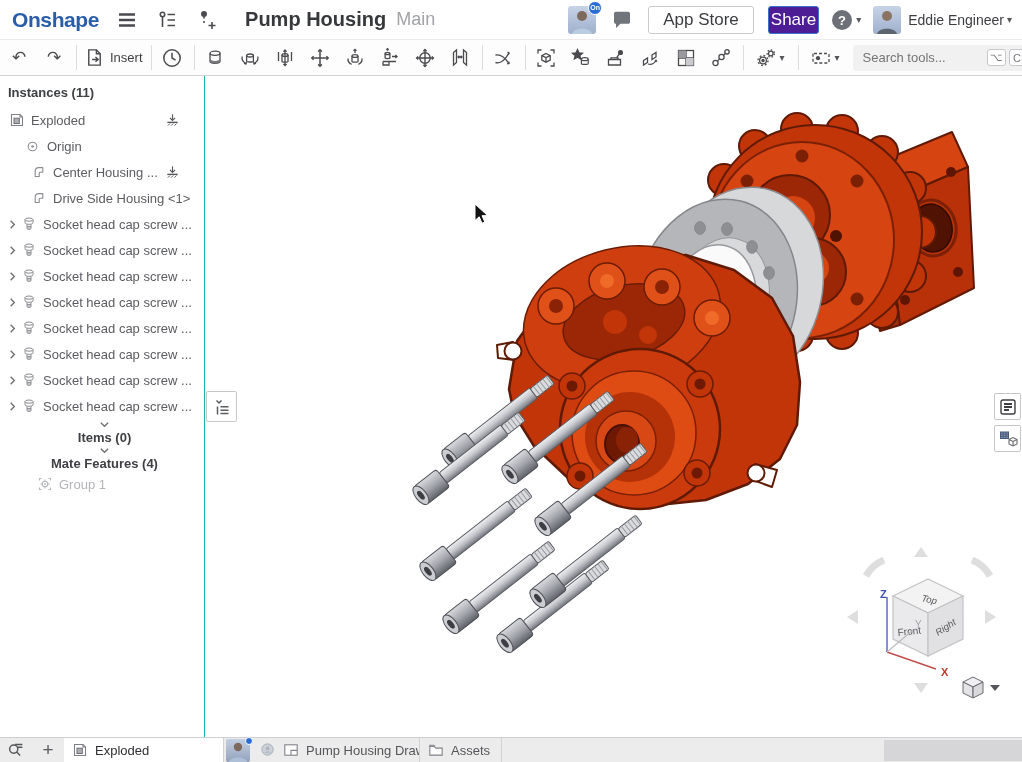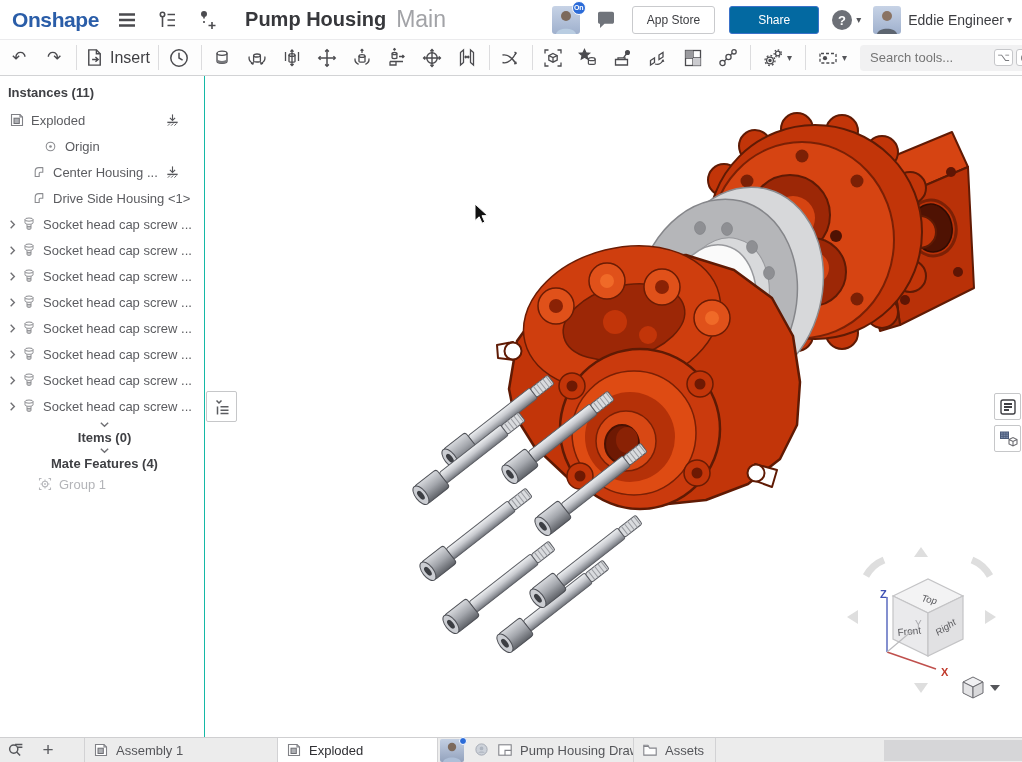--- a/index.html
+++ b/index.html
@@ -7,45 +7,45 @@
   html,body { width:1022px; height:762px; }
   body { font-family:"Liberation Sans", sans-serif; background:#fff; overflow:hidden; }
   .app { position:relative; width:1022px; height:762px; background:#fff; overflow:hidden; }
 
   
   .topbar { position:absolute; top:0; left:0; right:0; height:40px; background:#fff;
             border-bottom:1px solid #ebebed; display:flex; align-items:center; padding:0 10px 0 12px; }
   .logo { font-size:21px; font-weight:bold; color:#2a5da8; letter-spacing:-0.4px; }
   .hicon { width:24px; height:24px; display:flex; align-items:center; justify-content:center; margin-left:16px; cursor:pointer; }
   .doc-title { font-size:20px; font-weight:bold; color:#37383c; margin-left:26px; white-space:nowrap; }
-  .doc-branch { font-size:23px; color:#a2a3a7; margin-left:10px; }
+  .doc-branch { font-size:18px; color:#a2a3a7; margin-left:10px; }
   .right-cluster { margin-left:auto; display:flex; align-items:center; }
   .avatar { width:28px; height:28px; border-radius:3px; position:relative; overflow:visible;
             background:linear-gradient(180deg,#c7d3e6 0%,#9fb0cd 100%); }
   .avatar svg { position:absolute; inset:0; }
   .avatar .badge { position:absolute; top:-5px; right:-6px; background:#2b6bd8; color:#fff;
                    font-size:7px; font-weight:bold; border-radius:50%; width:14px; height:14px;
                    display:flex; align-items:center; justify-content:center; border:1px solid #fff; }
   .chat { margin-left:14px; }
   .btn { height:28px; padding:0 14px; border:1px solid #c9cacd; border-radius:3px; background:#fff;
-         font-size:12px; color:#3c3d41; display:flex; align-items:center; margin-left:14px; cursor:pointer; white-space:nowrap; }
-  .btn-share { background:#0369a1; border-color:#3b72c9; color:#fff; padding:0 28px; }
+         font-size:17px; color:#3c3d41; display:flex; align-items:center; margin-left:14px; cursor:pointer; white-space:nowrap; }
+  .btn-share { background:#4c1d95; border-color:#3b72c9; color:#fff; padding:0 2px; }
   .help { margin-left:12px; display:flex; align-items:center; cursor:pointer; }
   .caret { font-size:10px; color:#55565a; margin-left:3px; }
   .username { font-size:14px; color:#3c3d41; margin-left:7px; cursor:pointer; white-space:nowrap; }
 
   
   .toolbar { position:absolute; top:40px; left:0; right:0; height:36px; background:#fdfdfd;
              border-bottom:1px solid #d2d3d5; display:flex; align-items:center; padding-left:6px; }
   .tbtn { width:26px; height:26px; display:flex; align-items:center; justify-content:center;
           margin-right:9px; cursor:pointer; border-radius:3px; flex:none; }
   .tbtn.glyph { font-size:17px; color:#4b4b4f; }
   .tdiv { width:1px; height:25px; background:#dcdcde; margin:0 7px 0 0; flex:none; }
   .insert-btn { display:flex; align-items:center; margin-right:8px; cursor:pointer; flex:none; }
-  .insert-btn .lbl { font-size:16px; color:#3f3f43; margin-left:5px; }
+  .insert-btn .lbl { font-size:13px; color:#3f3f43; margin-left:5px; }
   .search-tools { margin-left:auto; margin-right:10px; width:178px; height:26px; background:#f1f1f2;
                   border-radius:4px; display:flex; align-items:center; padding:0 5px 0 10px; flex:none; }
   .search-tools input { flex:1; min-width:0; border:none; background:transparent; outline:none;
                         font-size:13px; color:#555; font-family:"Liberation Sans",sans-serif; }
   .kbd { font-size:11px; color:#77787c; border:1px solid #c6c7ca; background:#fff; border-radius:3px;
          min-width:17px; height:17px; display:flex; align-items:center; justify-content:center;
          padding:0 2px; margin-left:3px; }
 
   
   .sidebar { position:absolute; top:76px; left:0; width:205px; bottom:25px; background:#fff;
@@ -321,21 +321,21 @@
             </svg>
           </span>
           <span class="lbl">Exploded</span>
           <span class="trail"><svg width="15" height="15" viewBox="0 0 16 16" fill="none" stroke="#56575b" stroke-width="1.2">
               <path d="M8 1.5v6"></path>
               <path d="M5.2 5.2 8 8l2.8-2.8"></path>
               <path d="M2.5 10h11" stroke-width="1.5"></path>
               <path d="M3 13.5l2.3-2.3M6.5 13.5l2.3-2.3M10 13.5l2.3-2.3" stroke-width="1"></path>
             </svg></span>
         </div>
-        <div class="srow" style="padding-left: 42px;">
+        <div class="srow" style="padding-left: 24px;">
           <span class="ic">
             <svg width="15" height="15" viewBox="0 0 16 16">
               <circle cx="8" cy="8" r="4.6" fill="none" stroke="#8b8c90" stroke-width="1.1"></circle>
               <circle cx="8" cy="8" r="1.4" fill="#8b8c90"></circle>
             </svg>
           </span>
           <span class="lbl">Origin</span>
         </div>
         <div class="srow" style="padding-left: 30px;">
           <span class="ic">
@@ -730,28 +730,20 @@
       <svg width="20" height="20" viewBox="0 0 22 22" fill="none" stroke="#55565a" stroke-width="1.6">
         <circle cx="8.5" cy="10" r="4.5"></circle>
           <path d="M11.8 13.3 15.5 17"></path>
           <path d="M10 5h8M12.8 8h5.2"></path>
         </svg>
     </span>
     <span class="tb-ic">
       <span class="tb-plus">+</span>
     </span>
     <div id="tabs-row" style="display:flex; align-items:stretch;">
-        <div class="tab first" style="width: 194px;">
-          <span class="ic"><svg width="16" height="16" viewBox="0 0 16 16">
-              <path d="M2.5 2.5h8.5l2.5 2.5v8.5H2.5z" fill="#fff" stroke="#808186" stroke-width="1.1"></path>
-              <path d="M11 2.5V5h2.5" fill="none" stroke="#808186" stroke-width="1.1"></path>
-              <rect x="5" y="6.2" width="5.3" height="5.3" fill="#aeb0b4" stroke="#6e6f74" stroke-width="1"></rect>
-            </svg></span>
-          <span>Assembly 1</span>
-        </div>
         <div class="tab active" style="width: 160px;">
           <span class="ic"><svg width="16" height="16" viewBox="0 0 16 16">
               <path d="M2.5 2.5h8.5l2.5 2.5v8.5H2.5z" fill="#fff" stroke="#808186" stroke-width="1.1"></path>
               <path d="M11 2.5V5h2.5" fill="none" stroke="#808186" stroke-width="1.1"></path>
               <rect x="5" y="6.2" width="5.3" height="5.3" fill="#aeb0b4" stroke="#6e6f74" stroke-width="1"></rect>
             </svg></span>
           <span>Exploded</span>
         </div>
         <span class="chip"><svg width="24" height="23" viewBox="0 0 24 23">
             <circle cx="12" cy="8" r="4.2" fill="#7d6a5c"></circle>

